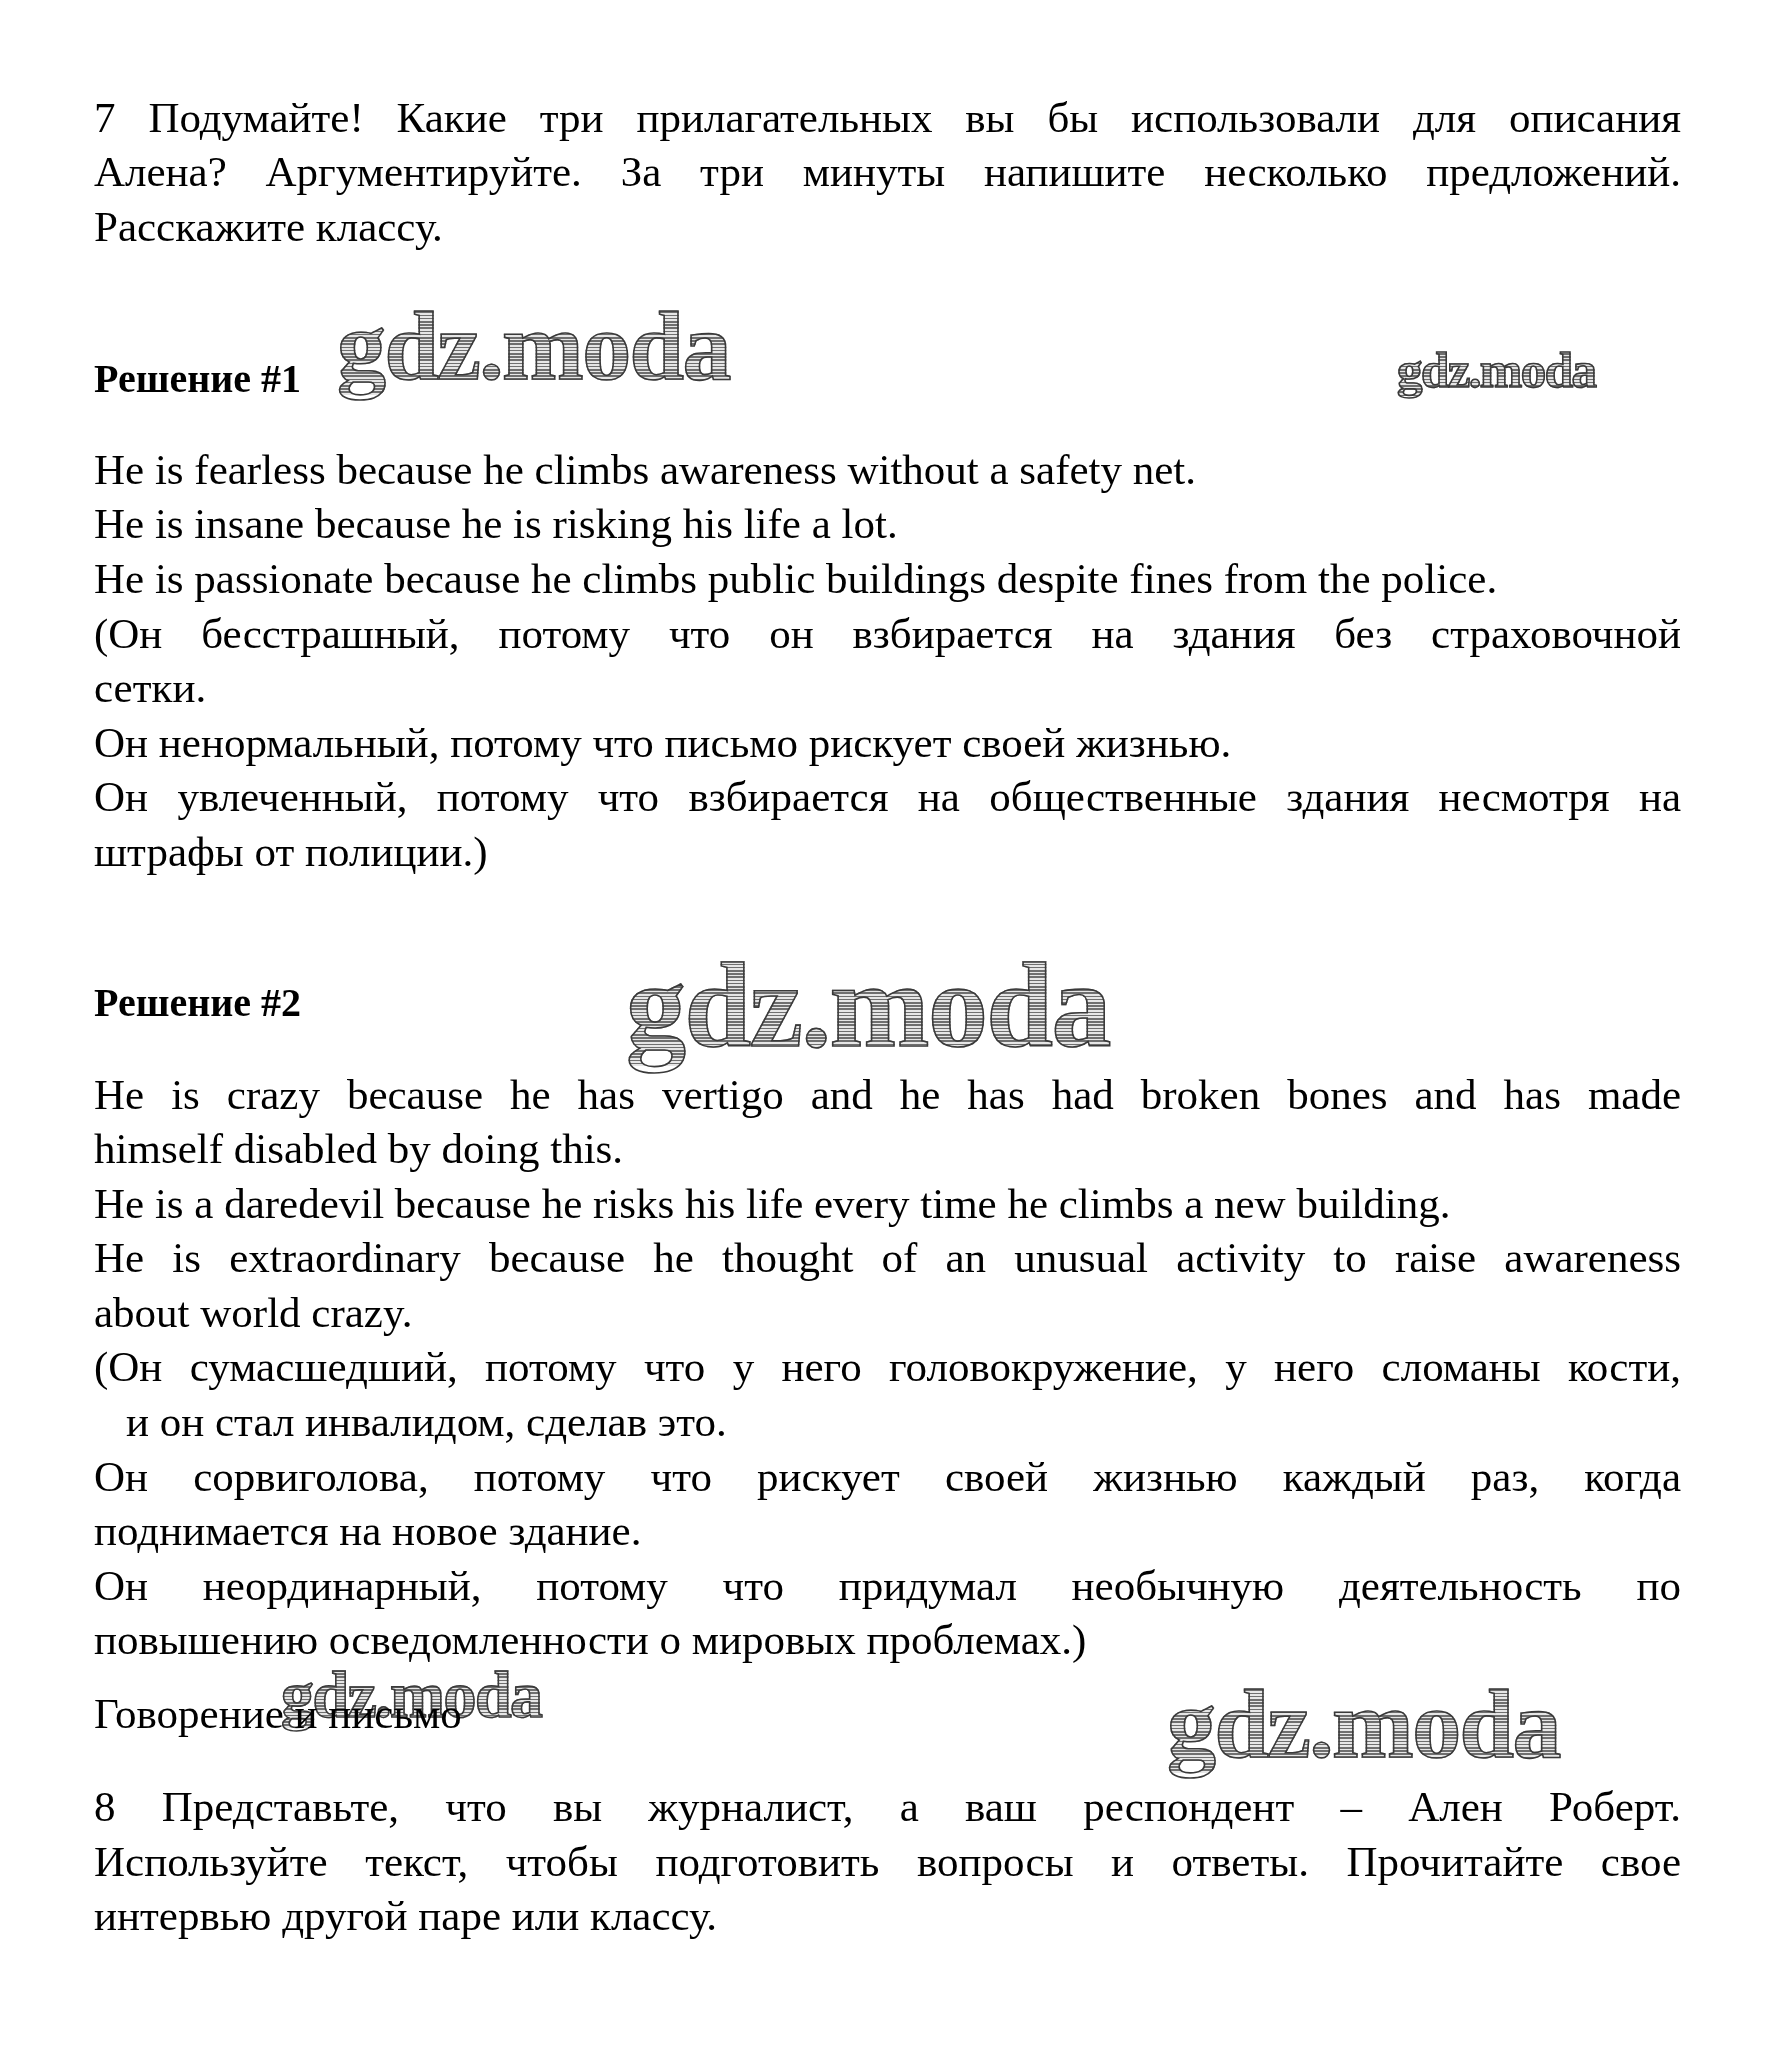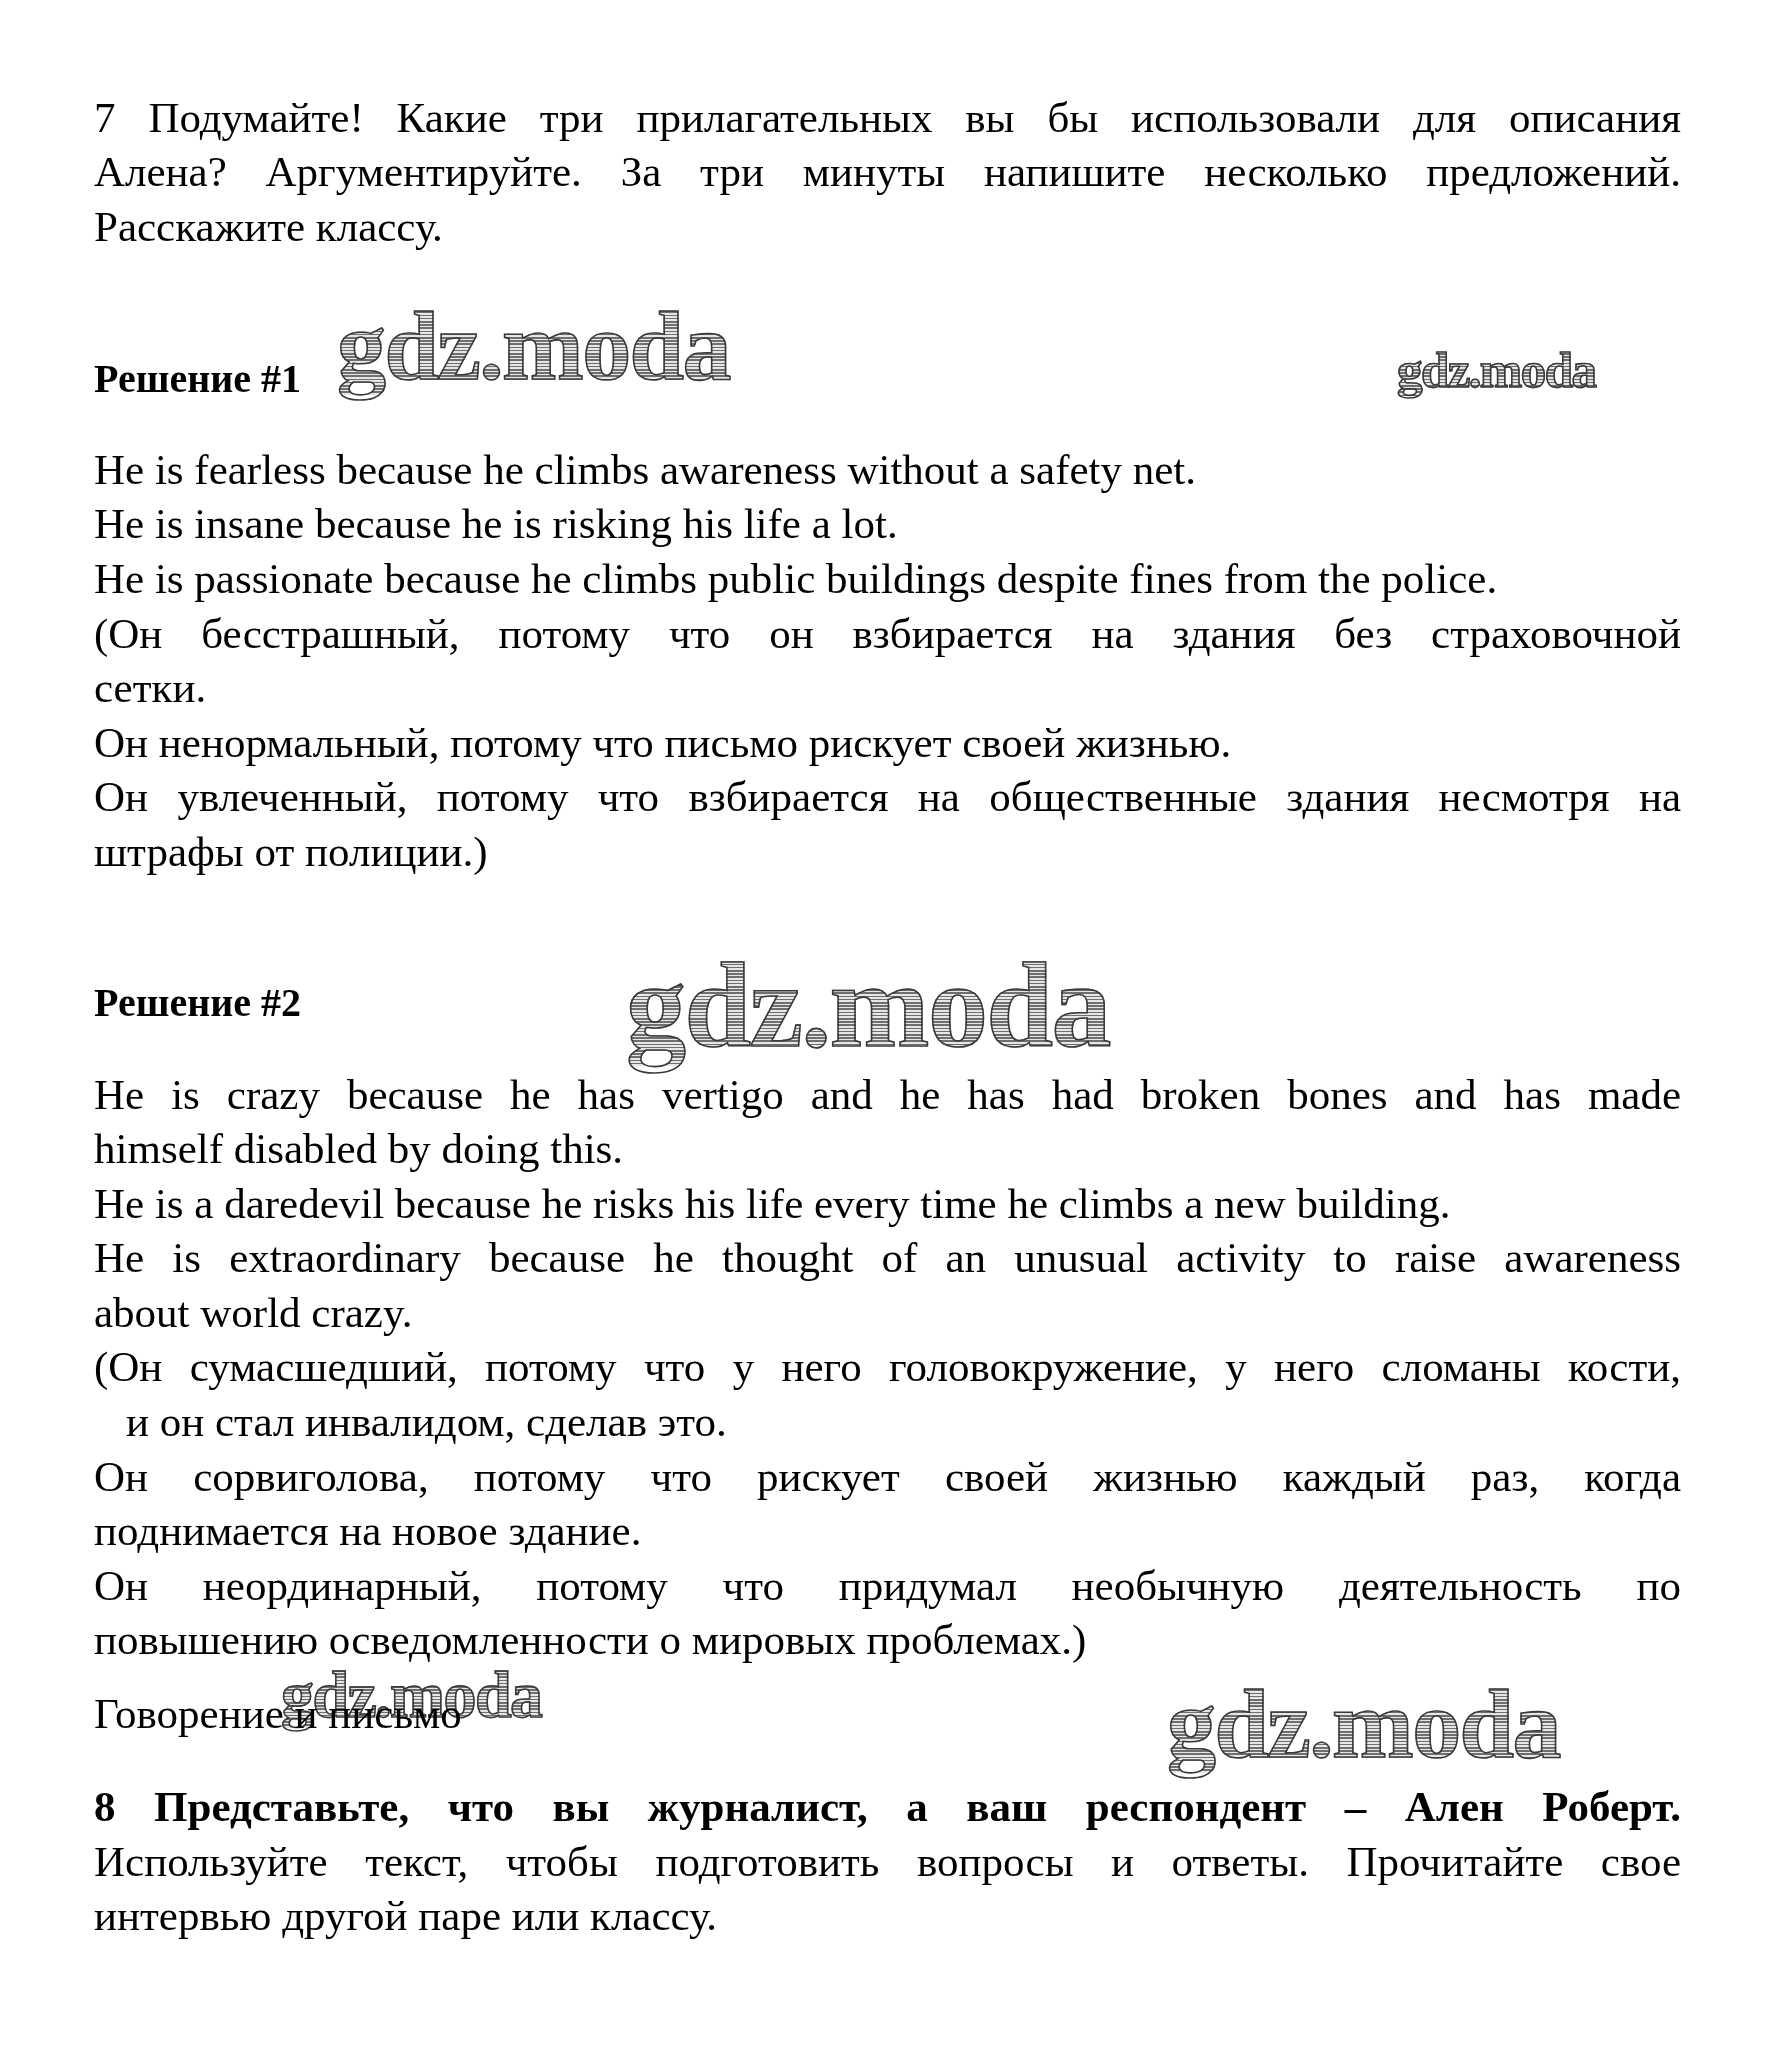--- a/index.html
+++ b/index.html
@@ -53,16 +53,16 @@
 <div class="line justify" style="top:1449px;">Он сорвиголова, потому что рискует своей жизнью каждый раз, когда</div>
 <div class="line" style="top:1503px;">поднимается на новое здание.</div>
 <div class="line justify" style="top:1558px;">Он неординарный, потому что придумал необычную деятельность по</div>
 <div class="line" style="top:1612px;">повышению осведомленности о мировых проблемах.)</div>
 
 <div class="wm wm-m" style="left:281px; top:1662px;">gdz.moda</div>
 <div class="wm wm-l" style="left:1167px; top:1675px;">gdz.moda</div>
 
 <div class="line" style="top:1680px;margin-top:6px;">Говорение и письмо</div>
 
-<div class="line justify" style="top:1779px;font-weight:bold;">8 Представьте, что вы журналист, а ваш респондент – Ален Роберт.</div>
+<div class="line justify" style="top:1779px;">8 Представьте, что вы журналист, а ваш респондент – Ален Роберт.</div>
 <div class="line justify" style="top:1834px;">Используйте текст, чтобы подготовить вопросы и ответы. Прочитайте свое</div>
 <div class="line" style="top:1888px;">интервью другой паре или классу.</div>
 
 
 </body></html>

